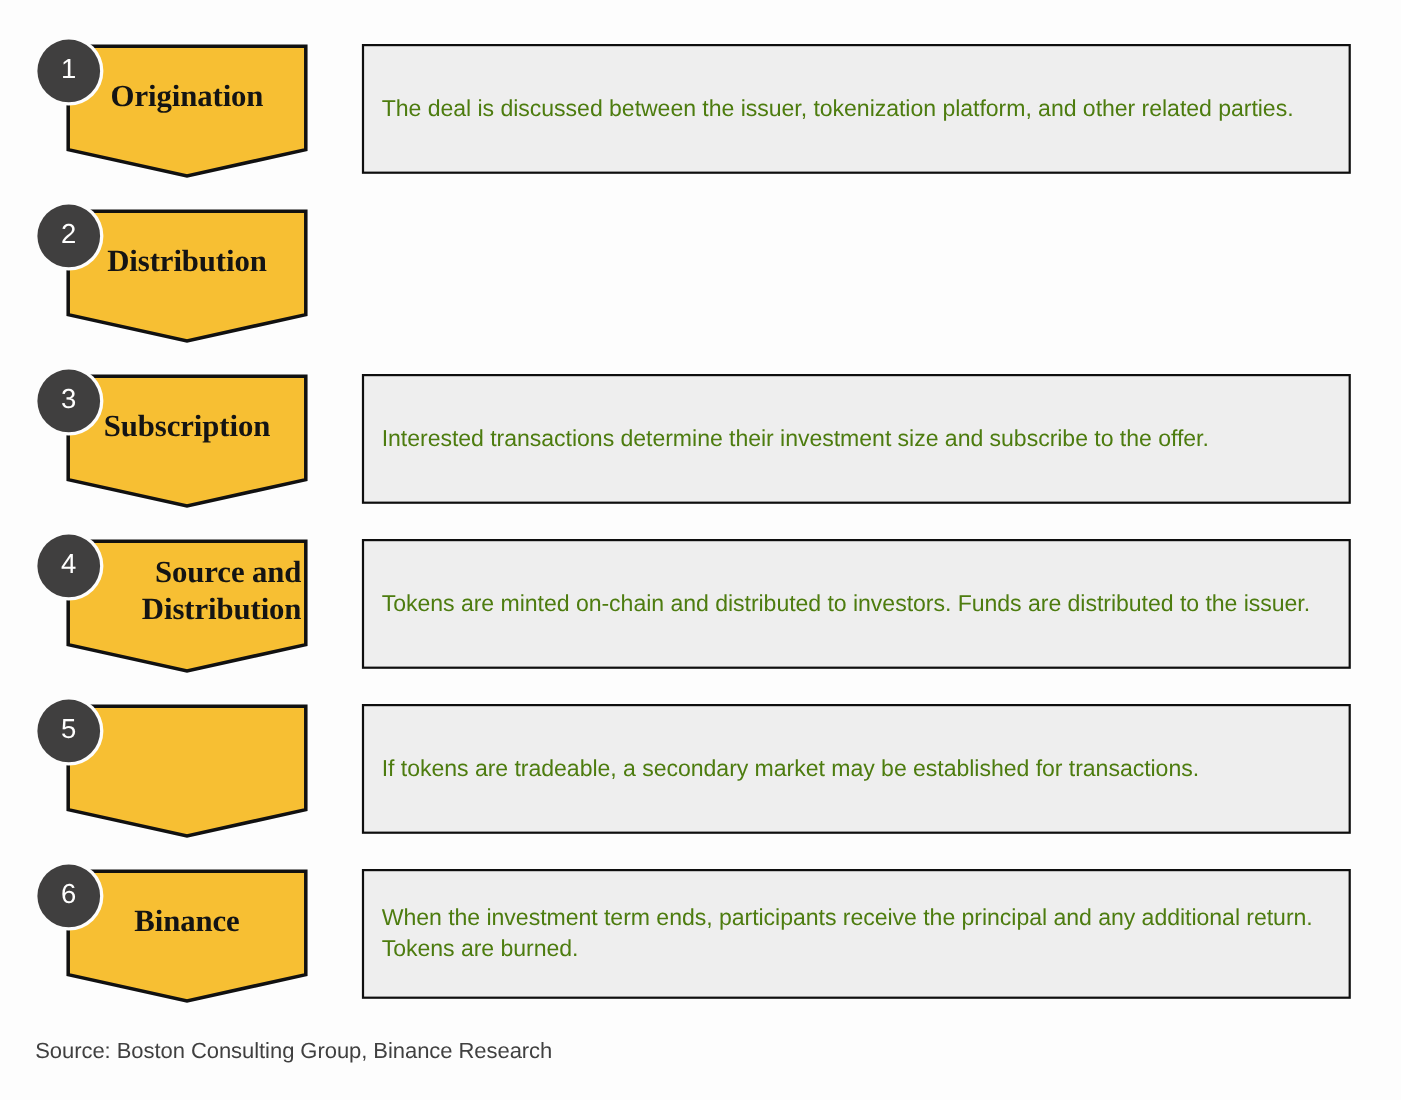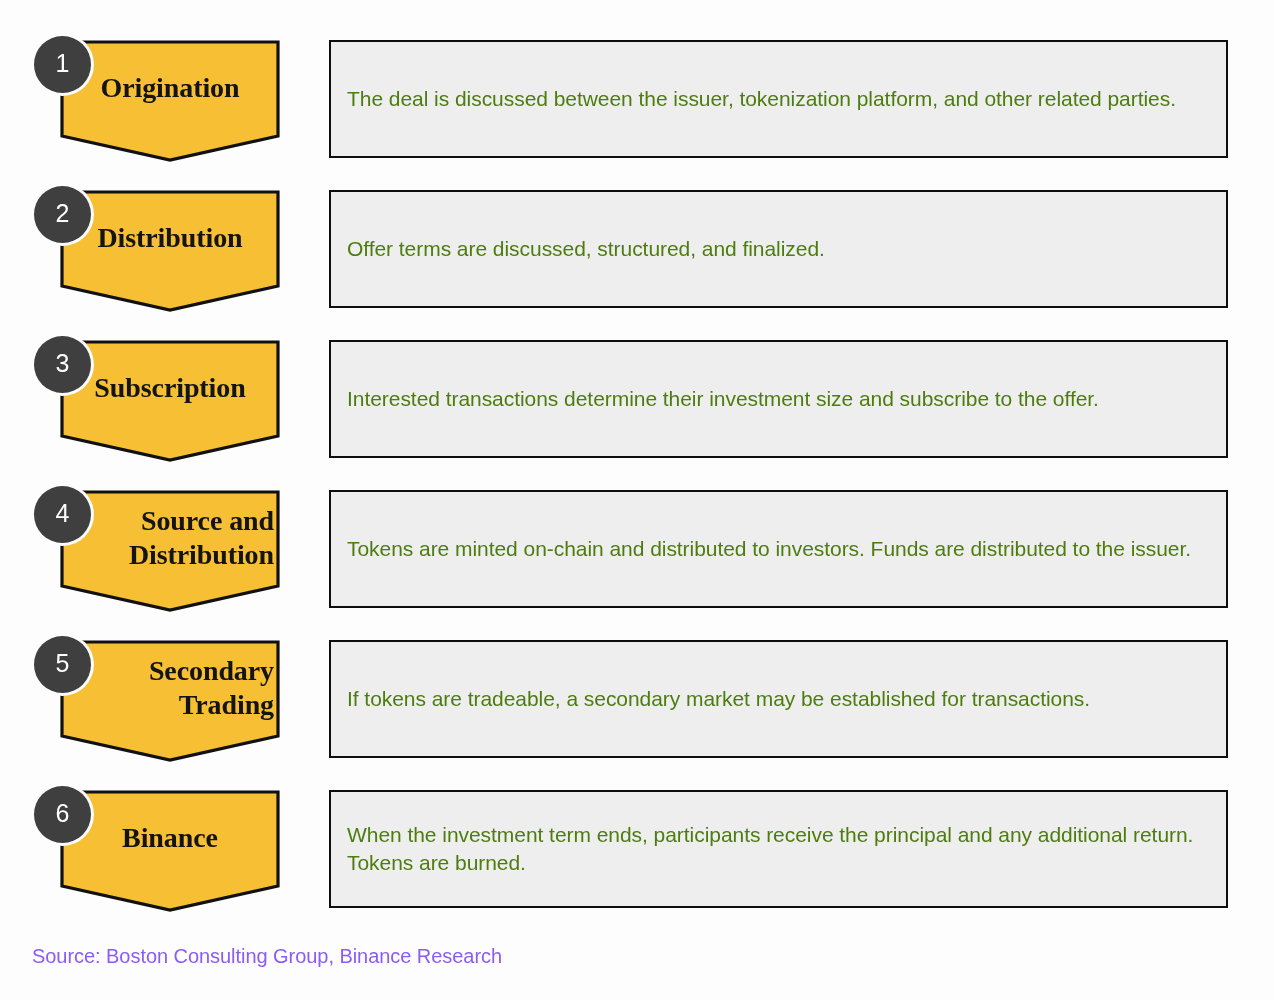--- a/index.html
+++ b/index.html
@@ -108,21 +108,21 @@
     padding: 0 16px;
     letter-spacing: -0.05px;
   }
 
   
   .source-note {
     position: absolute;
     left: 32px;
     top: 945px;
     font-size: 20px;
-    color: #8b5cf6;
+    color: #404040;
     letter-spacing: -0.05px;
   }
 </style>
 </head>
 <body>
 
 <div id="diagram">
     <div class="step-row" style="top: 22px;">
       <div class="step-badge">1</div>
       <div class="chevron-wrap">
@@ -135,23 +135,20 @@
         <div class="desc-text">The deal is discussed between the issuer, tokenization platform, and other related parties.</div>
       </div>
     </div>
     <div class="step-row" style="top: 172px;">
       <div class="step-badge">2</div>
       <div class="chevron-wrap">
         <svg viewBox="0 0 220 122" xmlns="http://www.w3.org/2000/svg">
           <polygon points="2,2 218,2 218,96 110,120 2,96" fill="#F7BF33" stroke="#111111" stroke-width="3.2" stroke-linejoin="miter"></polygon>
         </svg>
         <div class="chevron-label">Distribution</div>
-      </div>
-      <div class="desc-box">
-        <div class="desc-text">Offer terms are discussed, structured, and finalized.</div>
       </div>
     </div>
     <div class="step-row" style="top: 322px;">
       <div class="step-badge">3</div>
       <div class="chevron-wrap">
         <svg viewBox="0 0 220 122" xmlns="http://www.w3.org/2000/svg">
           <polygon points="2,2 218,2 218,96 110,120 2,96" fill="#F7BF33" stroke="#111111" stroke-width="3.2" stroke-linejoin="miter"></polygon>
         </svg>
         <div class="chevron-label">Subscription</div>
       </div>
@@ -170,21 +167,20 @@
       <div class="desc-box">
         <div class="desc-text">Tokens are minted on-chain and distributed to investors. Funds are distributed to the issuer.</div>
       </div>
     </div>
     <div class="step-row" style="top: 622px;">
       <div class="step-badge">5</div>
       <div class="chevron-wrap">
         <svg viewBox="0 0 220 122" xmlns="http://www.w3.org/2000/svg">
           <polygon points="2,2 218,2 218,96 110,120 2,96" fill="#F7BF33" stroke="#111111" stroke-width="3.2" stroke-linejoin="miter"></polygon>
         </svg>
-        <div class="chevron-label">Secondary Trading</div>
       </div>
       <div class="desc-box">
         <div class="desc-text">If tokens are tradeable, a secondary market may be established for transactions.</div>
       </div>
     </div>
     <div class="step-row" style="top: 772px;">
       <div class="step-badge">6</div>
       <div class="chevron-wrap">
         <svg viewBox="0 0 220 122" xmlns="http://www.w3.org/2000/svg">
           <polygon points="2,2 218,2 218,96 110,120 2,96" fill="#F7BF33" stroke="#111111" stroke-width="3.2" stroke-linejoin="miter"></polygon>

